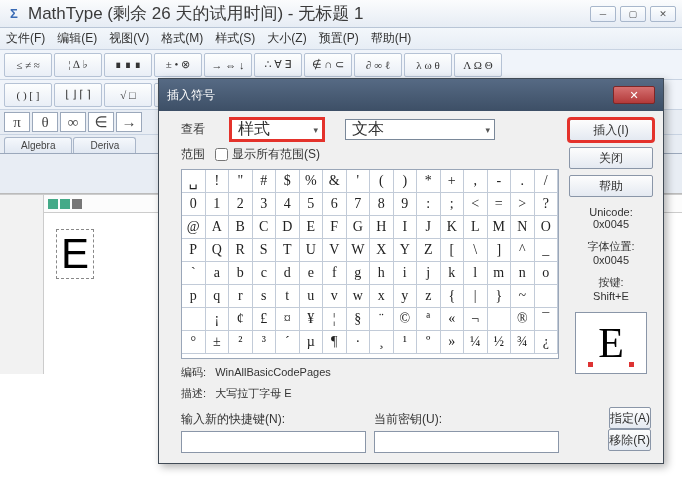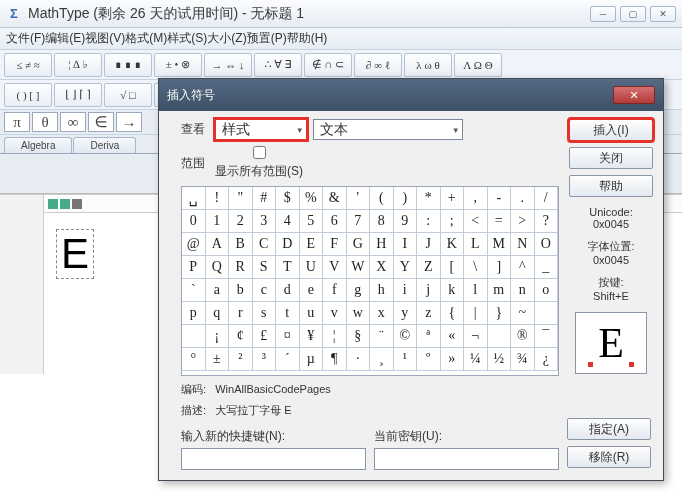--- a/index.html
+++ b/index.html
@@ -1,24 +1,24 @@
 <!DOCTYPE html>
 <html><head>
 <meta charset="utf-8">
 <style>
 * { box-sizing: border-box; margin: 0; padding: 0; font-family: "Microsoft YaHei", SimSun, sans-serif; }
 body { background: #fff; width: 682px; height: 500px; overflow: hidden; position: relative; font-size: 11px; }
 
 .titlebar { height: 28px; background: linear-gradient(#fbfcfd, #e6ecf4); display: flex; align-items: center; padding: 0 6px; border-bottom: 1px solid #b8c5d6; }
 .titlebar .icon { width: 16px; height: 16px; margin-right: 6px; display: flex; align-items: center; justify-content: center; color: #3a6bb5; font-weight: bold; font-size: 13px; }
-.titlebar .title { flex: 1; color: #3a3a3a; font-size: 14px; }
+.titlebar .title { flex: 1; color: #3a3a3a; font-size: 17px; }
 .win-btns { display: flex; gap: 4px; }
 .win-btn { width: 26px; height: 16px; border: 1px solid #a8b7cc; background: linear-gradient(#fdfefe,#e8eef7); border-radius: 2px; display: flex; align-items: center; justify-content: center; font-size: 9px; color: #555; }
 
-.menubar { height: 22px; background: linear-gradient(#f3f7fb,#e7edf5); display: flex; align-items: center; padding: 0 6px; gap: 0; border-bottom: 1px solid #c8d3e2; color: #333; font-size: 12px; }
+.menubar { height: 22px; background: linear-gradient(#f3f7fb,#e7edf5); display: flex; align-items: center; padding: 0 6px; gap: 12px; border-bottom: 1px solid #c8d3e2; color: #333; font-size: 12px; }
 .menubar span { cursor: default; }
 
 .toolrow { height: 30px; background: #f0f4fa; display: flex; align-items: center; padding: 2px 4px; gap: 2px; border-bottom: 1px solid #c8d3e2; }
 .tool { width: 48px; height: 24px; background: linear-gradient(#fdfefe,#e9eef6); border: 1px solid #b5c2d5; border-radius: 2px; display: flex; align-items: center; justify-content: center; font-size: 11px; font-family: "Times New Roman", serif; color: #333; }
 
 .palette-row { display: flex; background: #e8edf4; padding: 2px 4px; gap: 3px; border-bottom: 1px solid #c8d3e2; }
 .palette { background: #fff; border: 1px solid #9ba8bb; padding: 2px 4px; font-size: 10px; color: #444; height: 20px; display: flex; align-items: center; }
 .palette.sym { font-family: "Times New Roman", serif; font-size: 15px; width: 26px; justify-content: center; }
 
 .tabs { display: flex; background: #e8edf4; padding: 2px 4px 0; gap: 1px; border-bottom: 1px solid #9ba8bb; }
@@ -36,46 +36,46 @@
 .dlg-title { height: 28px; background: linear-gradient(#566a84,#3d4f66); color: #fff; display: flex; align-items: center; padding: 16px 8px; font-size: 12px; }
 .dlg-title .t { flex: 1; }
 .dlg-close { width: 42px; height: 18px; background: linear-gradient(#d57070,#b33a3a); border: 1px solid #7d2727; border-radius: 2px; display: flex; align-items: center; justify-content: center; color: #fff; font-size: 11px; }
 
 .dlg-body { padding: 8px 10px 10px; display: flex; gap: 10px; }
 .left-col { flex: 1; padding-left: 12px; }
 .right-col { width: 84px; display: flex; flex-direction: column; gap: 6px; }
 
 .form-row { display: flex; align-items: center; gap: 6px; margin-bottom: 6px; font-size: 12px; color: #333; }
 .form-row label { min-width: 28px; }
-.combo { background: #fff; border: 1px solid #7a8899; height: 21px; display: flex; align-items: center; padding: 0 18px 0 6px; position: relative; font-size: 14px; }
+.combo { background: #fff; border: 1px solid #7a8899; height: 21px; display: flex; align-items: center; padding: 0 18px 0 6px; position: relative; font-size: 16px; margin-left: 16px; }
 .combo::after { content: "▾"; position: absolute; right: 4px; font-size: 9px; color: #555; }
 .combo.w1 { width: 92px; }
 .combo.w2 { width: 150px; }
 .combo.w3 { width: 178px; }
 .hl-red { outline: 3px solid #e4322b; outline-offset: -1px; }
 
-.chk { display: flex; align-items: center; gap: 4px; font-size: 12px; color: #333; flex-direction: column; }
+.chk { display: flex; align-items: center; gap: 4px; font-size: 12px; color: #333; }
 .chk input { width: 13px; height: 13px; }
 
 .grid-wrap { border: 1px solid #9aa6b8; background: #fff; height: 190px; overflow: hidden; }
 .char-grid { display: grid; grid-template-columns: repeat(16, 1fr); }
 .char-grid .cell { border-right: 1px solid #c2cbd8; border-bottom: 1px solid #c2cbd8; height: 23px; display: flex; align-items: center; justify-content: center; font-family: "Times New Roman", serif; font-size: 14px; color: #222; cursor: pointer; }
 
 .info-row { display: flex; justify-content: space-between; font-size: 11px; color: #333; margin-top: 6px; }
 .key-row { display: flex; gap: 8px; margin-top: 10px; font-size: 12px; color: #333; }
 .key-row .grp { flex: 1; }
 .txt { width: 100%; height: 22px; background: #fff; border: 1px solid #8a96a8; margin-top: 3px; }
 
 .btn { height: 22px; background: linear-gradient(#fdfdfd,#e4e9f1); border: 1px solid #8a96a8; border-radius: 2px; display: flex; align-items: center; justify-content: center; font-size: 12px; color: #333; cursor: pointer; }
 .side-label { font-size: 11px; color: #333; text-align: center; margin-top: 3px; }
 .preview-box { width: 72px; height: 62px; background: #fff; border: 1px solid #8a96a8; margin: 4px auto 0; display: flex; align-items: center; justify-content: center; font-family: "Times New Roman", serif; font-size: 42px; position: relative; }
 .preview-box::before, .preview-box::after { content:""; position:absolute; bottom:6px; width:5px; height:5px; background:#d33; }
 .preview-box::before { left:12px; } .preview-box::after { right:12px; }
 
-.bottom-btns { position: absolute; right: 12px; bottom: 12px; display: flex; flex-direction: column; gap: 6px; width: 84px; }
+.bottom-btns { position: absolute; right: 12px; bottom: 12px; display: flex; flex-direction: column; width: 84px; align-items: flex-end; }
 </style>
 </head>
 <body>
 
 <div class="titlebar">
   <span class="icon">Σ</span>
   <span class="title">MathType (剩余 26 天的试用时间) - 无标题 1</span>
   <div class="win-btns">
     <div class="win-btn">─</div>
     <div class="win-btn">▢</div>

